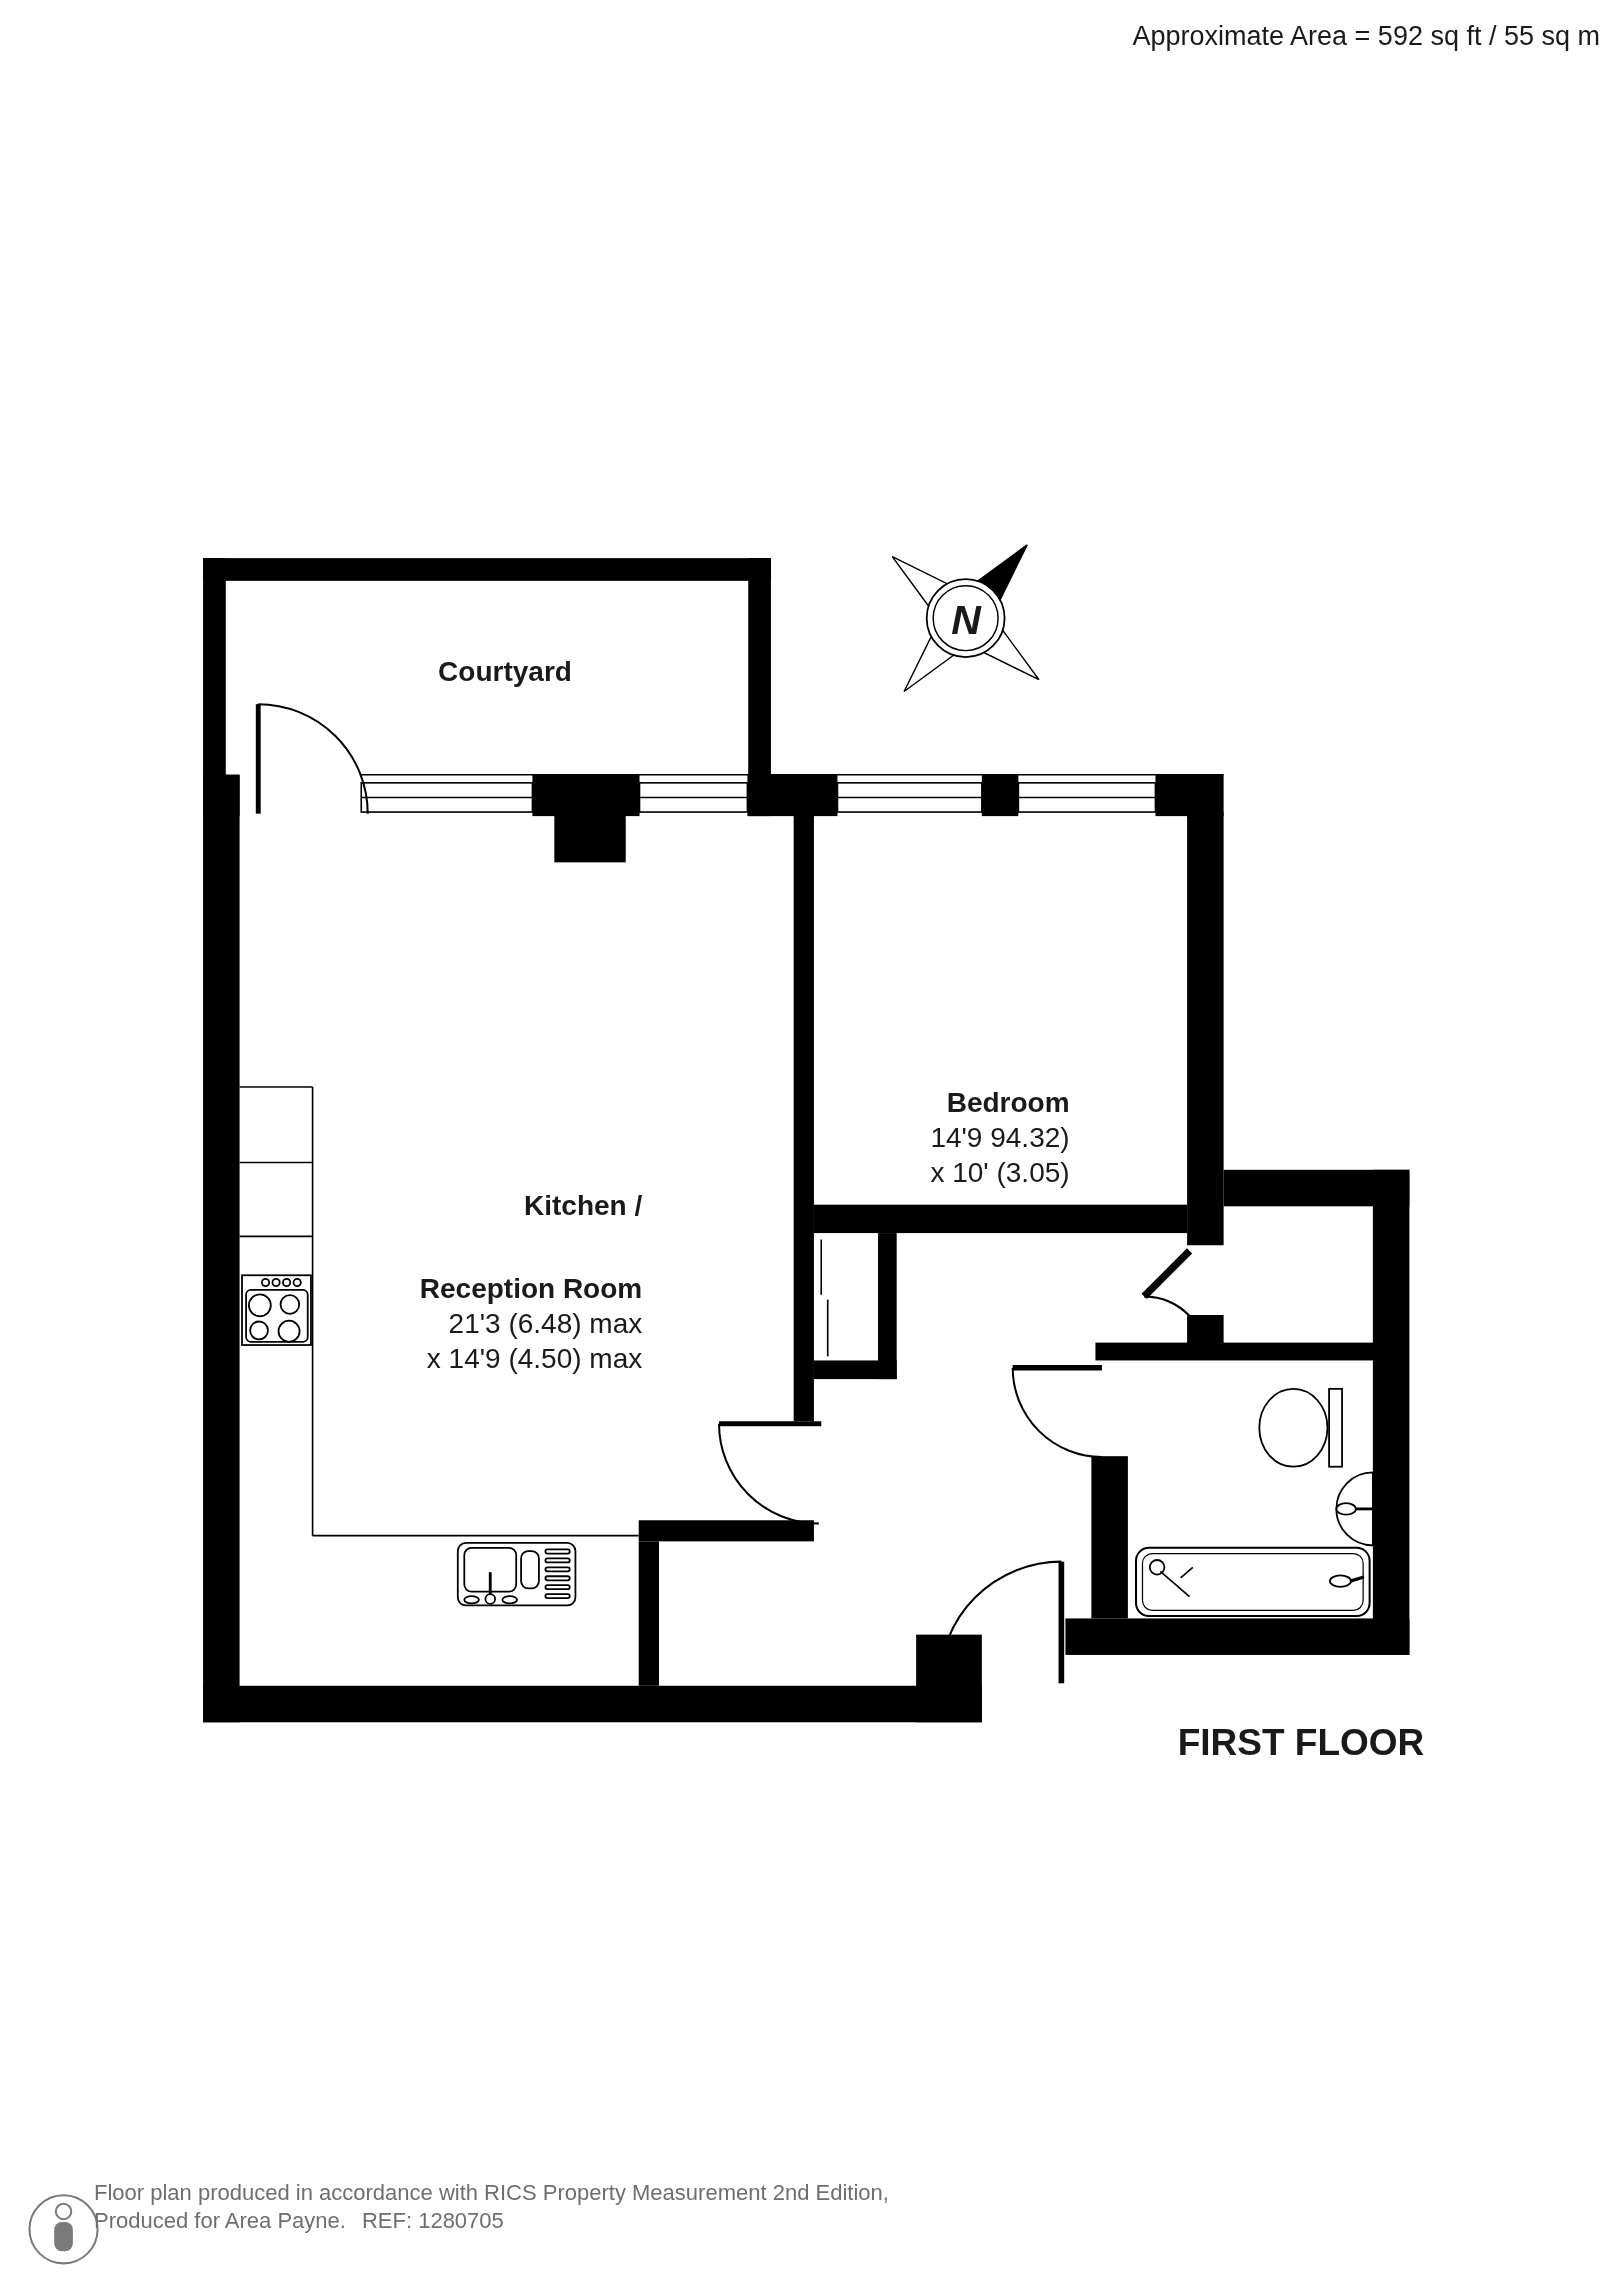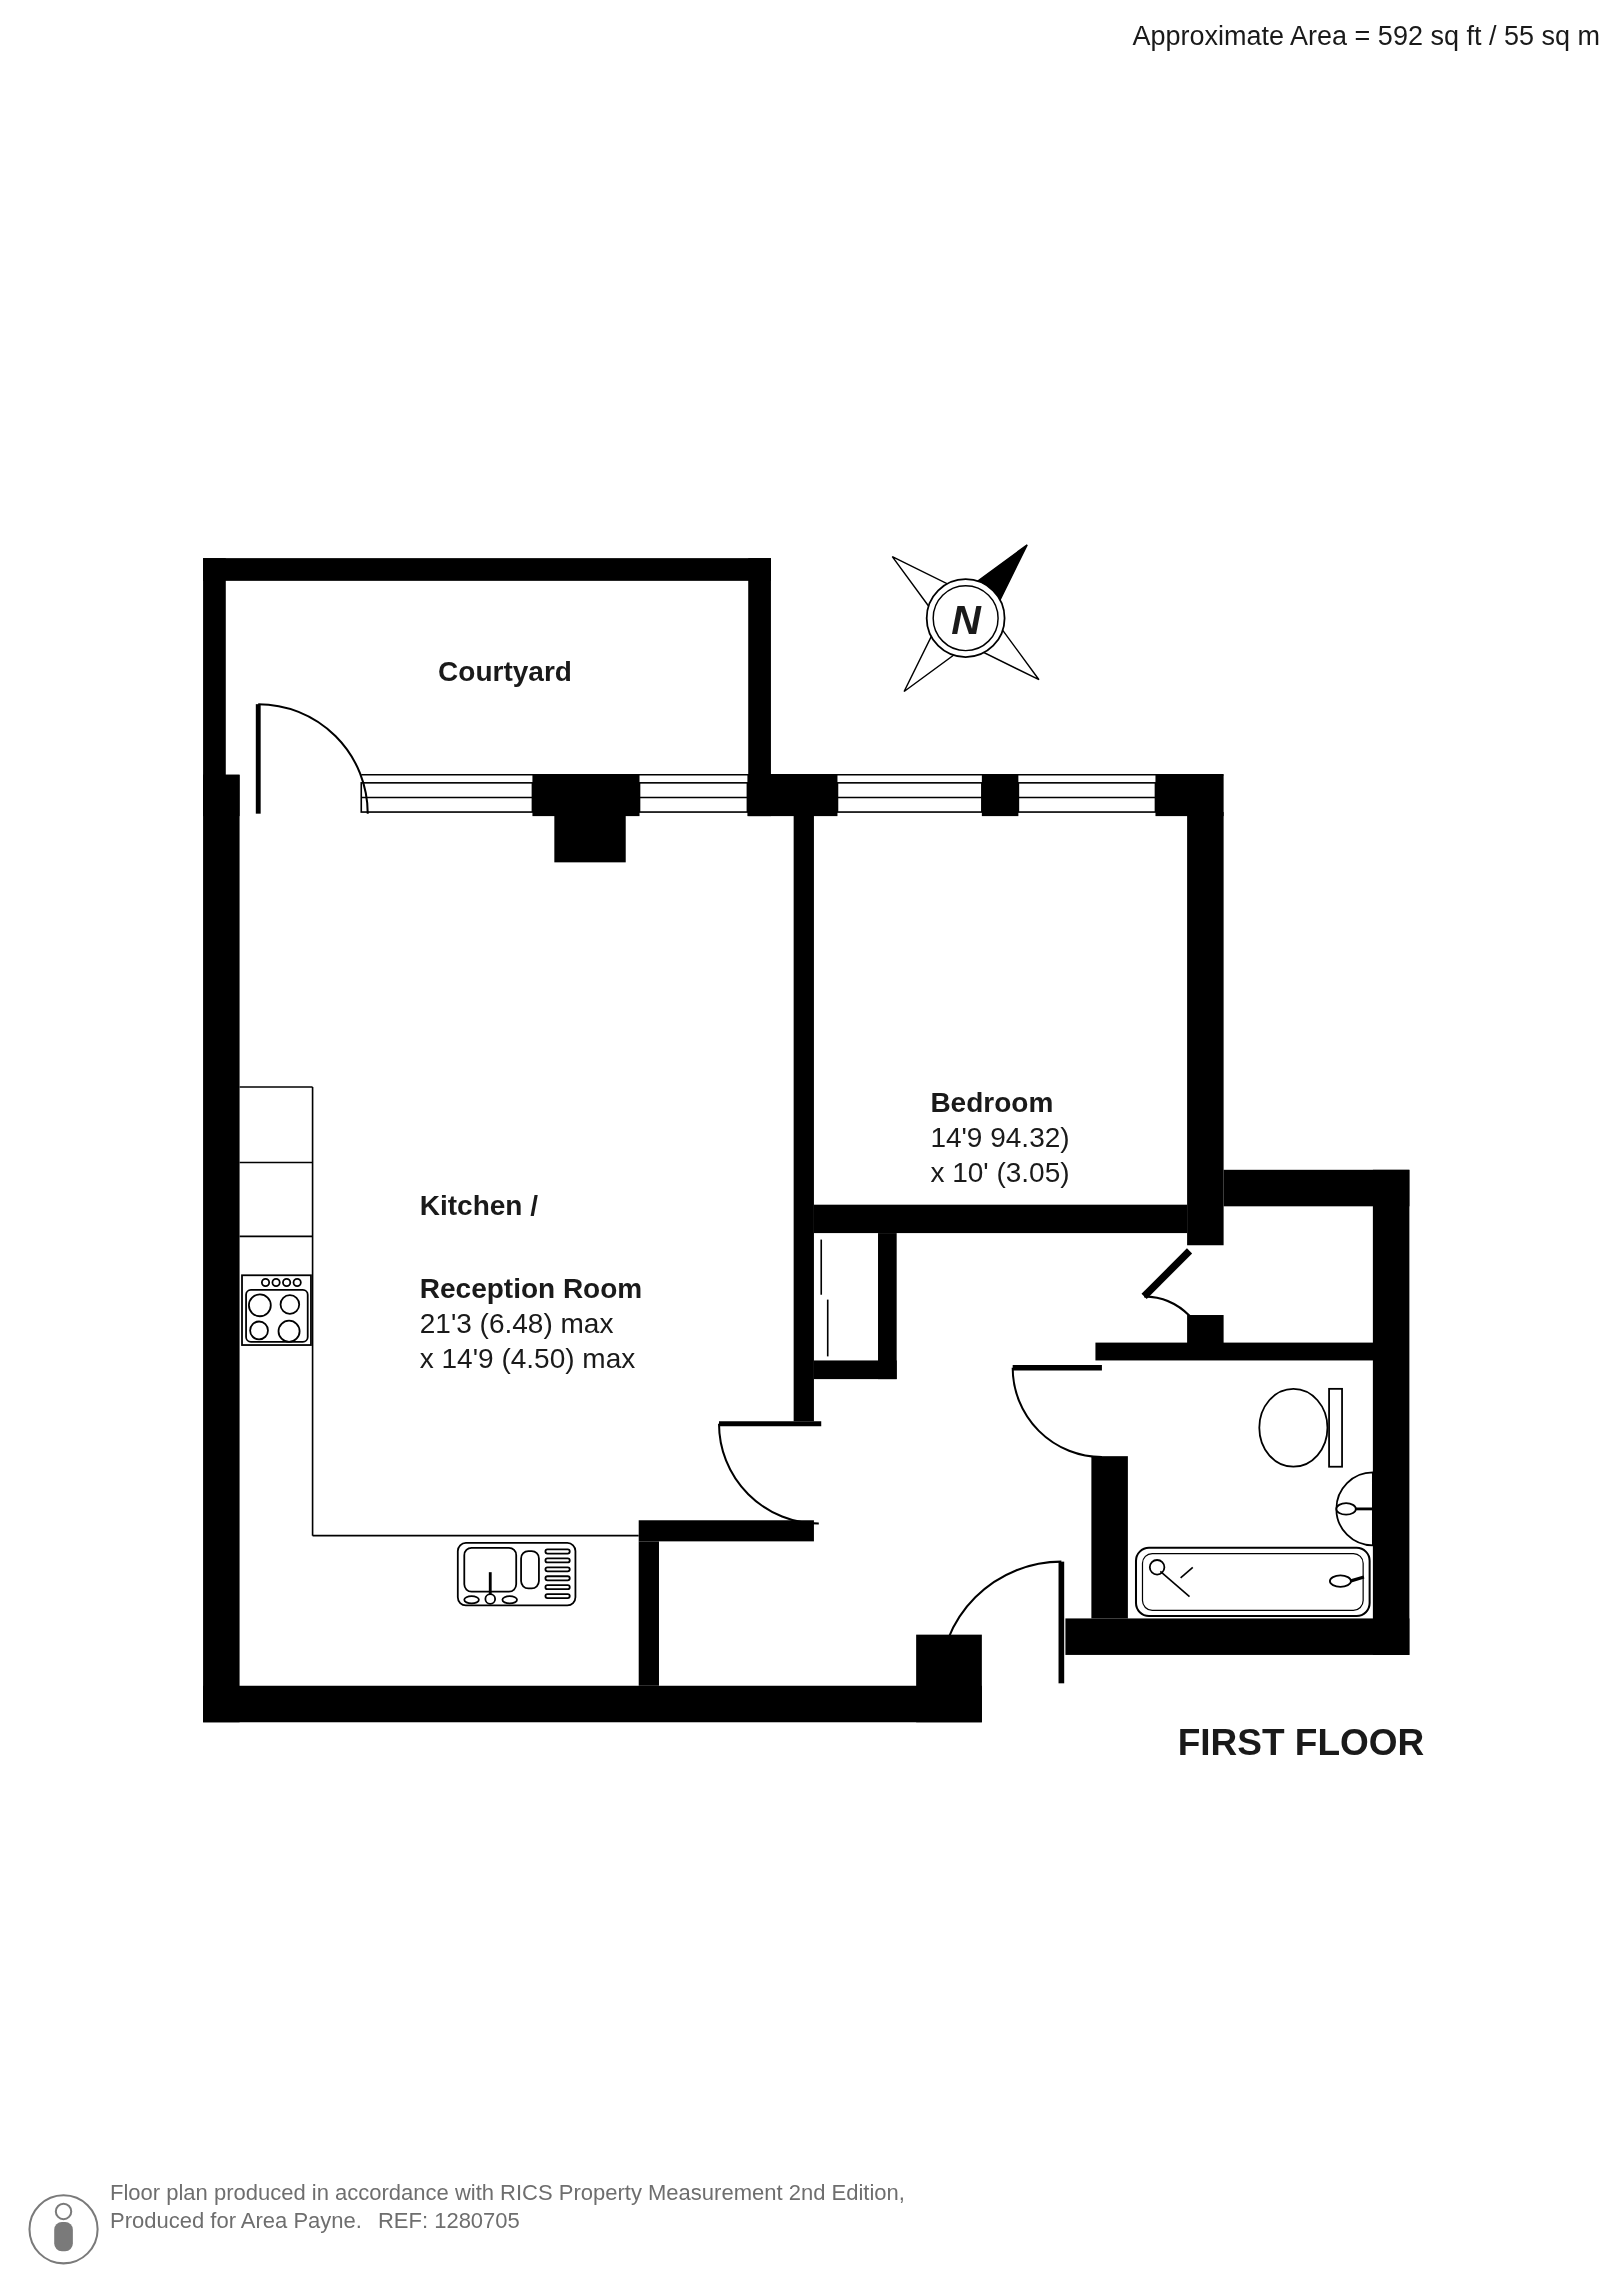--- a/index.html
+++ b/index.html
@@ -1,29 +1,29 @@
 <!DOCTYPE html>
 <html style="font-size:13px"><head>
 <meta charset="utf-8">
 <style>
   html,body{margin:0;padding:0;background:#fff;}
   body{width:1623px;height:2295px;position:relative;font-family:"Liberation Sans",sans-serif;color:#1a1a1a;overflow:hidden;}
   .abs{position:absolute;}
-  .center{transform:translateX(-50%);text-align:left;}
+  .center{transform:translateX(-50%);text-align:right;}
   #plan-svg{position:absolute;left:0;top:0;width:1623px;height:2295px;}
   .header{position:absolute;top:0;right:23px;text-align:right;width:1136px;}
   .title{font-size:47px;font-weight:bold;margin-top:55px;letter-spacing:0px;}
   .subtitle{font-size:27px;margin-top:21px;}
   .note{font-size:22px;margin-top:14.6px;}
   .room-label{font-size:28px;line-height:35px;white-space:nowrap;}
   .room-label .bold{font-weight:bold;margin-top:48px;}
   .courtyard-label{font-size:28px;font-weight:bold;}
   .floor-label{font-size:37px;font-weight:bold;white-space:nowrap;}
   .compass-n{font-size:41px;font-weight:bold;font-style:italic;transform:translate(-50%,-50%);}
-  .footer{position:absolute;left:110px;top:2179px;color:#6e6e6e;font-size:22px;line-height:28px;}
+  .footer{position:absolute;left:94px;top:2179px;color:#6e6e6e;font-size:22px;line-height:28px;}
   .footer .gap{margin-left:16px;}
 </style>
 </head>
 <body>
 
 <svg id="plan-svg" viewBox="0 0 2000 2829">
 
   <g fill="#000">
 
     <rect x="250" y="688" width="700" height="28"></rect>

